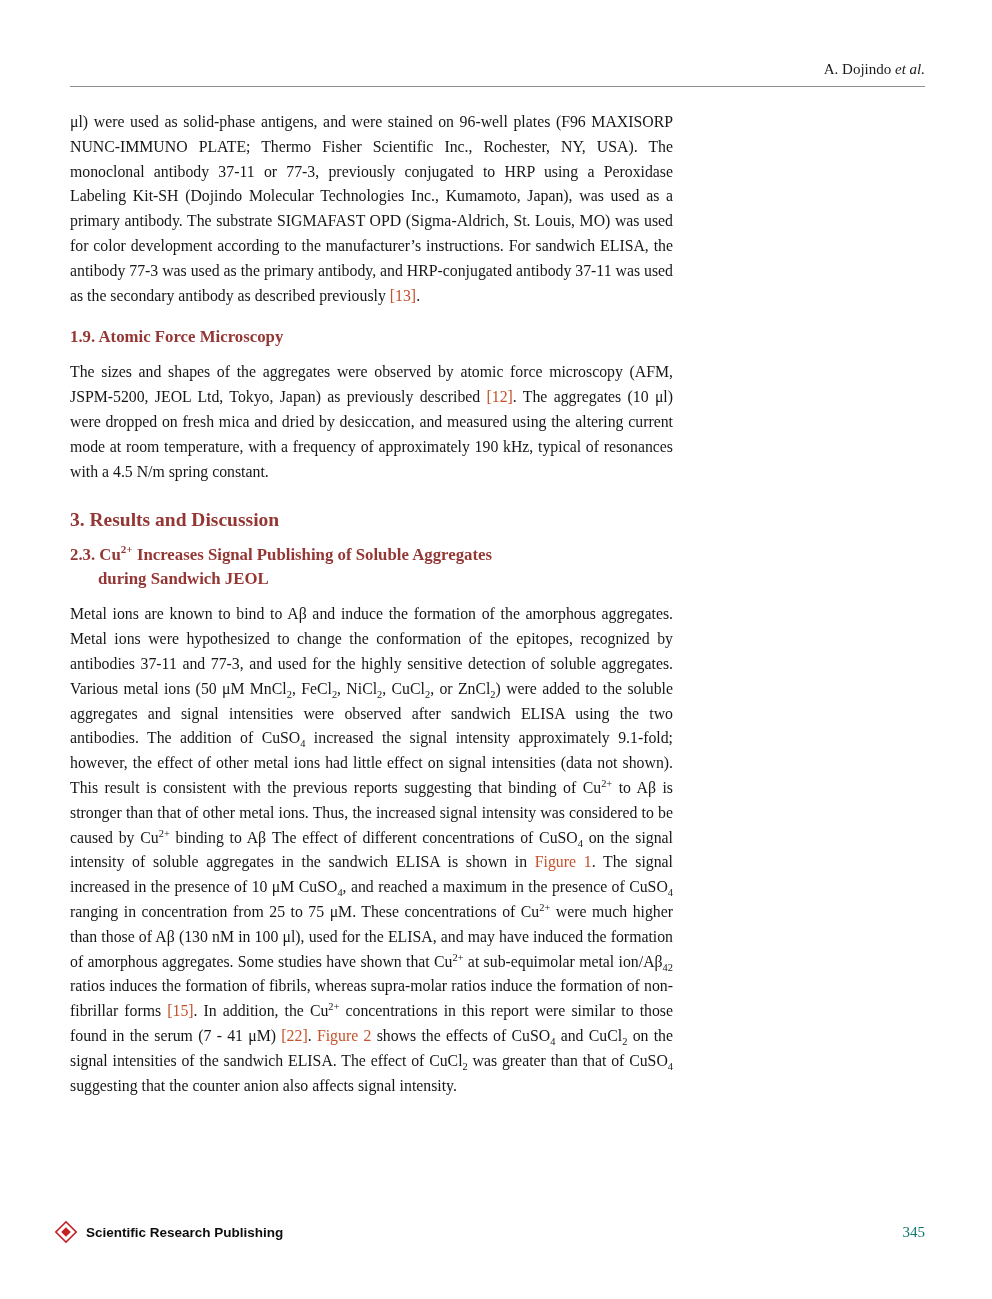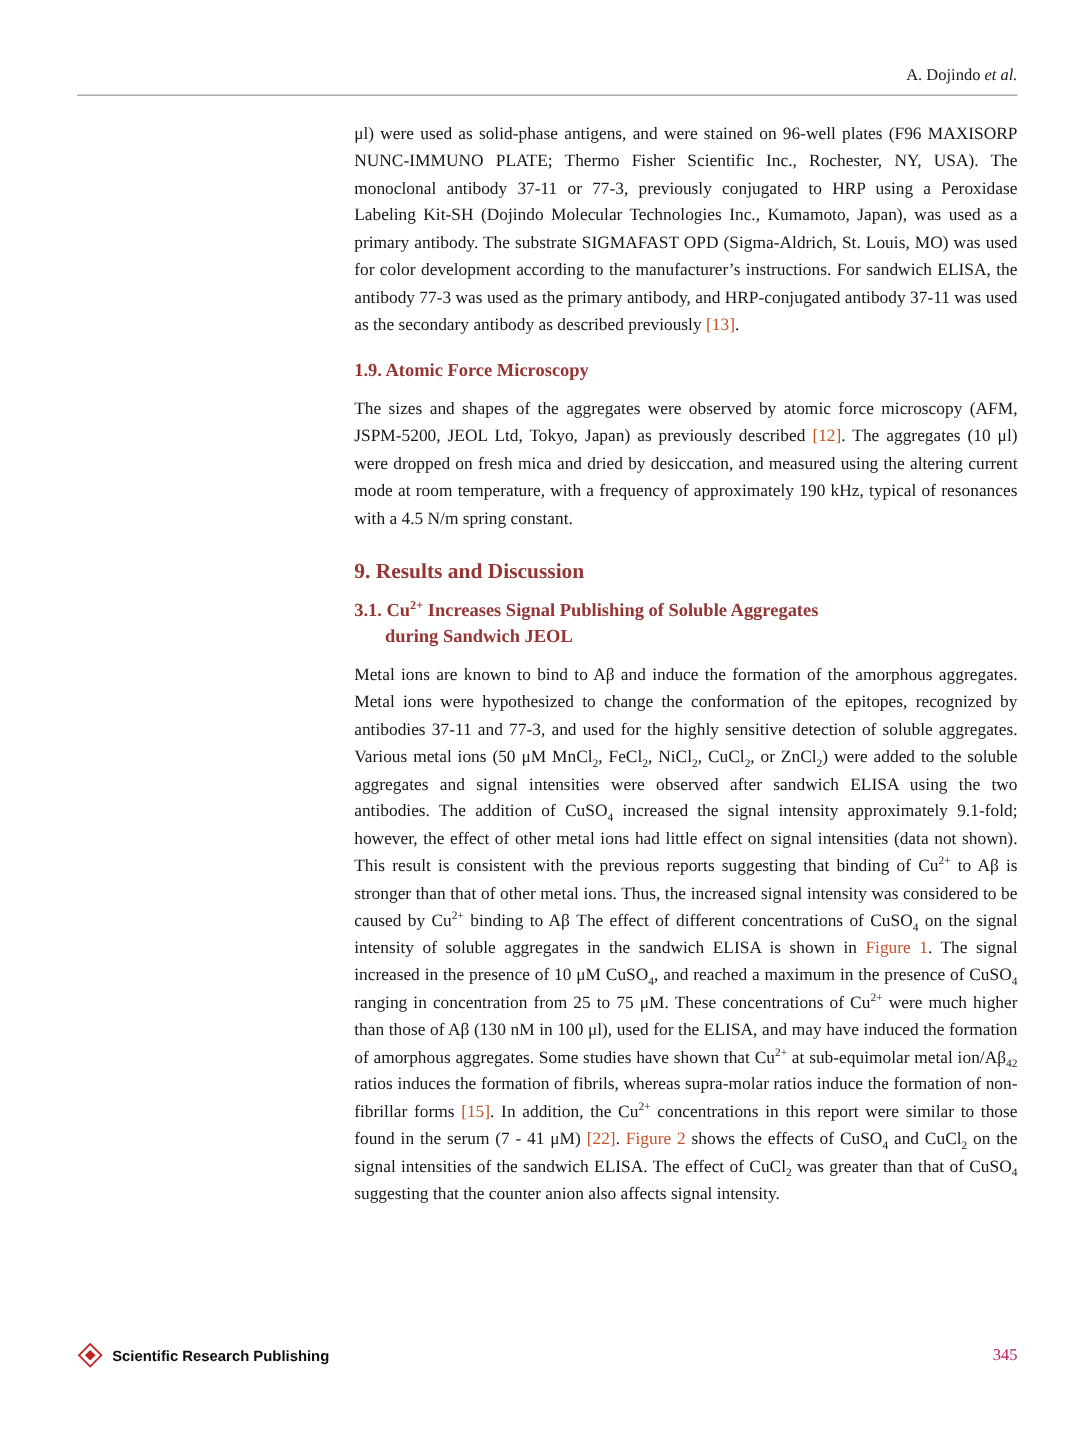--- a/index.html
+++ b/index.html
@@ -28,21 +28,20 @@
     line-height:18px;
     color:#1a1a1a;
   }
   .header-text .it{font-style:italic;text-align:right;}
   .header-rule{
     border:none;
     border-top:1.5px solid var(--color-rule);
     margin:8px 0 0 0;
   }
   .content{
-    margin-left:252px;
     width:603px;
     margin-top:23px;
   }
   p.body{
     font-size:15.8px;
     line-height:24.8px;
     text-align:justify;
     margin:0;
   }
   sub,sup{font-size:.66em;line-height:0;}
@@ -57,40 +56,40 @@
   h2.sec{
     color:var(--color-heading);
     font-size:19.5px;
     line-height:26px;
     margin:23px 0 9px 0;
     font-weight:bold;
   }
   h3.sec .indent2{display:inline-block;margin-left:28px;}
   .footer{
     position:absolute;
-    left:70px;right:67px;bottom:52px;
+    left:54px;right:67px;bottom:52px;
     display:flex;
     align-items:center;
     justify-content:space-between;
     height:30px;
   }
   .publisher{
     display:flex;
     align-items:center;
     gap:8px;
   }
   .publisher-name{
     font-family:"Liberation Sans","DejaVu Sans",sans-serif;
     font-weight:bold;
     font-size:13.5px;
     color:#0d0d0d;
   }
   .page-number{
     font-size:15px;
-    color:#be185d;
+    color:#0f766e;
   }
   .logo-icon{display:block;}
 </style>
 </head>
 <body>
 
 <div class="page">
 
   <div class="header">
     <div class="header-text"><span>A. Dojindo </span><span class="it">et al.</span></div>
@@ -98,23 +97,23 @@
   </div>
 
   <div class="content">
 
     <p class="body"><span>μl) were used as solid-phase antigens, and were stained on 96-well plates (F96 MAXISORP NUNC-IMMUNO PLATE; Thermo Fisher Scientific Inc., Rochester, NY, USA). The monoclonal antibody 37-11 or 77-3, previously conjugated to HRP using a Peroxidase Labeling Kit-SH (Dojindo Molecular Technologies Inc., Kumamoto, Japan), was used as a primary antibody. The substrate SIGMAFAST OPD (Sigma-Aldrich, St. Louis, MO) was used for color development according to the manufacturer’s instructions. For sandwich ELISA, the antibody 77-3 was used as the primary antibody, and HRP-conjugated antibody 37-11 was used as the secondary antibody as described previously </span><span class="ref-link">[13]</span><span>.</span></p>
 
     <h3 class="sec">1.9. Atomic Force Microscopy</h3>
 
     <p class="body"><span>The sizes and shapes of the aggregates were observed by atomic force microscopy (AFM, JSPM-5200, JEOL Ltd, Tokyo, Japan) as previously described </span><span class="ref-link">[12]</span><span>. The aggregates (10 μl) were dropped on fresh mica and dried by desiccation, and measured using the altering current mode at room temperature, with a frequency of approximately 190 kHz, typical of resonances with a 4.5 N/m spring constant.</span></p>
 
-    <h2 class="sec">9. Results and Discussion</h2>
+    <h2 class="sec">3. Results and Discussion</h2>
 
-    <h3 class="sec" style="margin-top:10px;"><span><span>3.1. Cu</span><sup>2+</sup><span> Increases Signal Publishing of Soluble Aggregates</span></span><br><span class="indent2">during Sandwich JEOL</span></h3>
+    <h3 class="sec" style="margin-top:10px;"><span><span>2.3. Cu</span><sup>2+</sup><span> Increases Signal Publishing of Soluble Aggregates</span></span><br><span class="indent2">during Sandwich JEOL</span></h3>
 
     <p class="body"><span>Metal ions are known to bind to Aβ and induce the formation of the amorphous aggregates. Metal ions were hypothesized to change the conformation of the epitopes, recognized by antibodies 37-11 and 77-3, and used for the highly sensitive detection of soluble aggregates. Various metal ions (50 μM MnCl</span><sub>2</sub><span>, FeCl</span><sub>2</sub><span>, NiCl</span><sub>2</sub><span>, CuCl</span><sub>2</sub><span>, or ZnCl</span><sub>2</sub><span>) were added to the soluble aggregates and signal intensities were observed after sandwich ELISA using the two antibodies. The addition of CuSO</span><sub>4</sub><span> increased the signal intensity approximately 9.1-fold; however, the effect of other metal ions had little effect on signal intensities (data not shown). This result is consistent with the previous reports suggesting that binding of Cu</span><sup>2+</sup><span> to Aβ is stronger than that of other metal ions. Thus, the increased signal intensity was considered to be caused by Cu</span><sup>2+</sup><span> binding to Aβ The effect of different concentrations of CuSO</span><sub>4</sub><span> on the signal intensity of soluble aggregates in the sandwich ELISA is shown in </span><span class="ref-link">Figure 1</span><span>. The signal increased in the presence of 10 μM CuSO</span><sub>4</sub><span>, and reached a maximum in the presence of CuSO</span><sub>4</sub><span> ranging in concentration from 25 to 75 μM. These concentrations of Cu</span><sup>2+</sup><span> were much higher than those of Aβ (130 nM in 100 μl), used for the ELISA, and may have induced the formation of amorphous aggregates. Some studies have shown that Cu</span><sup>2+</sup><span> at sub-equimolar metal ion/Aβ</span><sub>42</sub><span> ratios induces the formation of fibrils, whereas supra-molar ratios induce the formation of non-fibrillar forms </span><span class="ref-link">[15]</span><span>. In addition, the Cu</span><sup>2+</sup><span> concentrations in this report were similar to those found in the serum (7 - 41 μM) </span><span class="ref-link">[22]</span><span>. </span><span class="ref-link">Figure 2</span><span> shows the effects of CuSO</span><sub>4</sub><span> and CuCl</span><sub>2</sub><span> on the signal intensities of the sandwich ELISA. The effect of CuCl</span><sub>2</sub><span> was greater than that of CuSO</span><sub>4</sub><span> suggesting that the counter anion also affects signal intensity.</span></p>
 
   </div>
 
   <div class="footer">
     <div class="publisher">
       <svg class="logo-icon" width="24" height="24" viewBox="0 0 24 24" aria-hidden="true">
         <rect x="4.8" y="4.8" width="14.4" height="14.4" transform="rotate(45 12 12)" fill="none" stroke="#c32222" stroke-width="1.6"></rect>
         <rect x="8.6" y="8.6" width="6.8" height="6.8" transform="rotate(45 12 12)" fill="#c32222"></rect>

